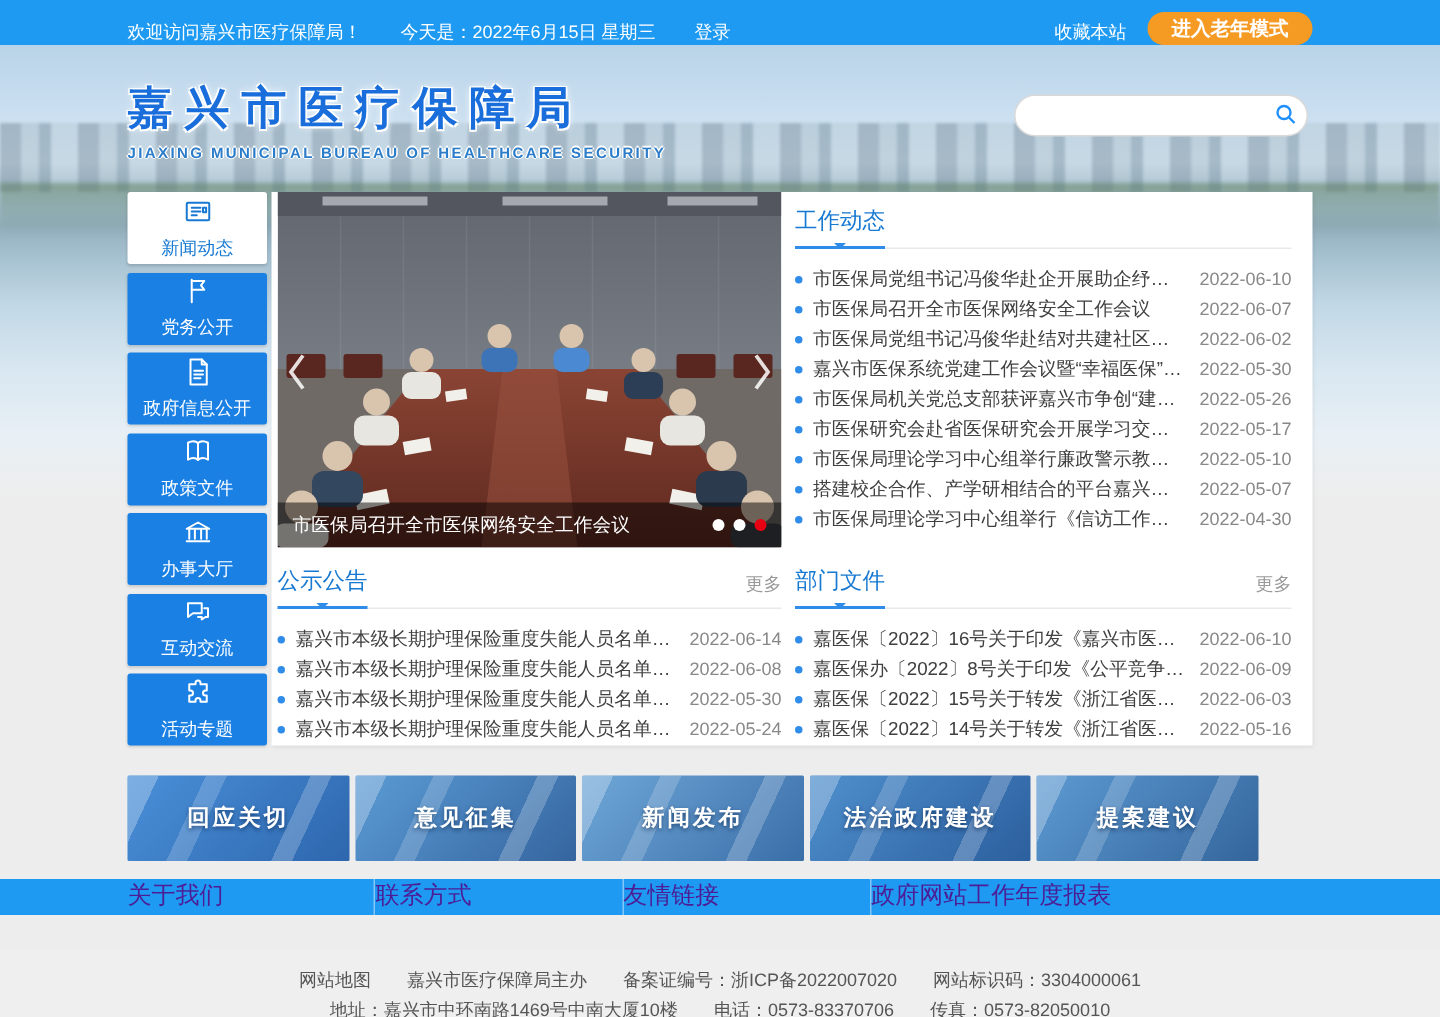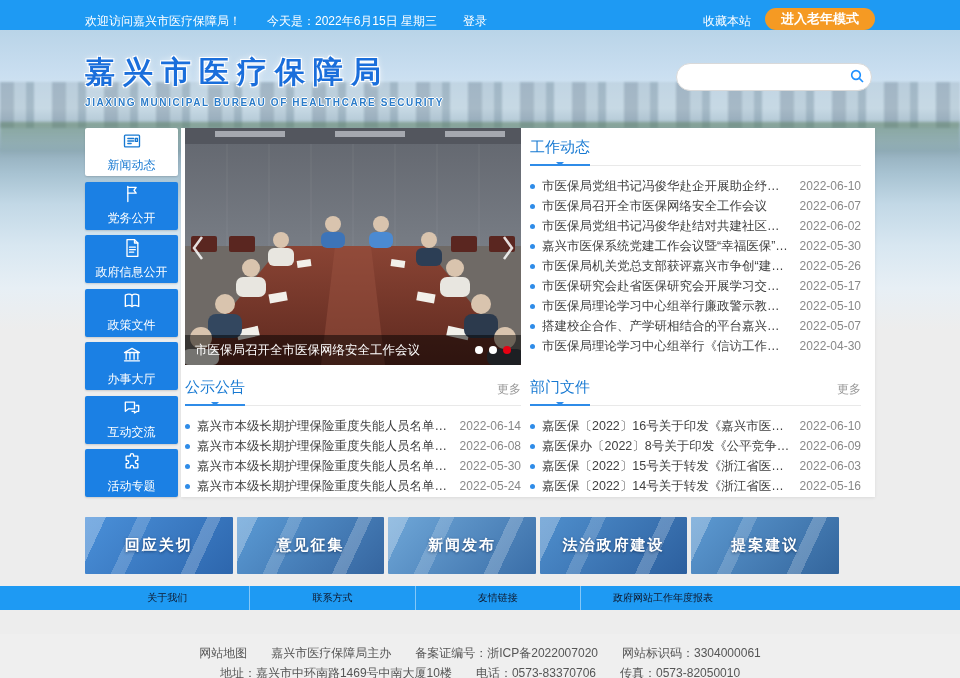--- a/index.html
+++ b/index.html
@@ -86,21 +86,21 @@
   .banner:nth-child(1){background:linear-gradient(135deg,#4a90d9,#2d66ad);}
   .banner:nth-child(2){background:linear-gradient(135deg,#5b9bd5,#35659f);}
   .banner:nth-child(3){background:linear-gradient(135deg,#6fa7d8,#3a6ea8);}
   .banner:nth-child(4){background:linear-gradient(135deg,#4f8fcd,#2c5f9e);}
   .banner:nth-child(5){background:linear-gradient(135deg,#5d9ad2,#33659c);}
   .banner-label{position:relative;color:#fff;font-size:15px;font-weight:bold;letter-spacing:2px;
     text-shadow:0 1px 3px rgba(0,30,70,.6);}
   
   .footer-nav{position:absolute;left:0;top:586px;width:960px;height:24px;background:#1e9af3;z-index:3;}
   .footer-nav-inner{margin-left:85px;width:660px;height:24px;display:flex;}
-  .fnav-item{flex:1;text-align:center;line-height:24px;font-size:10px;color:#0f172a;cursor:pointer;
+  .fnav-item{flex:1;line-height:24px;font-size:16px;color:#4c1d95;cursor:pointer;
     border-right:1px solid rgba(255,255,255,.45);}
   .fnav-item:last-child{border-right:none;}
   .footer-info{position:absolute;left:0;top:634px;width:960px;height:68px;background:#efefef;
     text-align:center;font-size:12px;color:#555;padding-top:9px;line-height:20px;z-index:3;}
   .footer-info .seg{margin:0 12px;white-space:nowrap;}
   .badge{display:inline-block;width:13px;height:13px;border-radius:50%;vertical-align:-2px;margin-right:5px;
     background:radial-gradient(circle at 50% 45%, #ffd24a 0 38%, #d42b1e 40% 100%);
     border:1px solid #a81410;}
 </style>
 </head>

